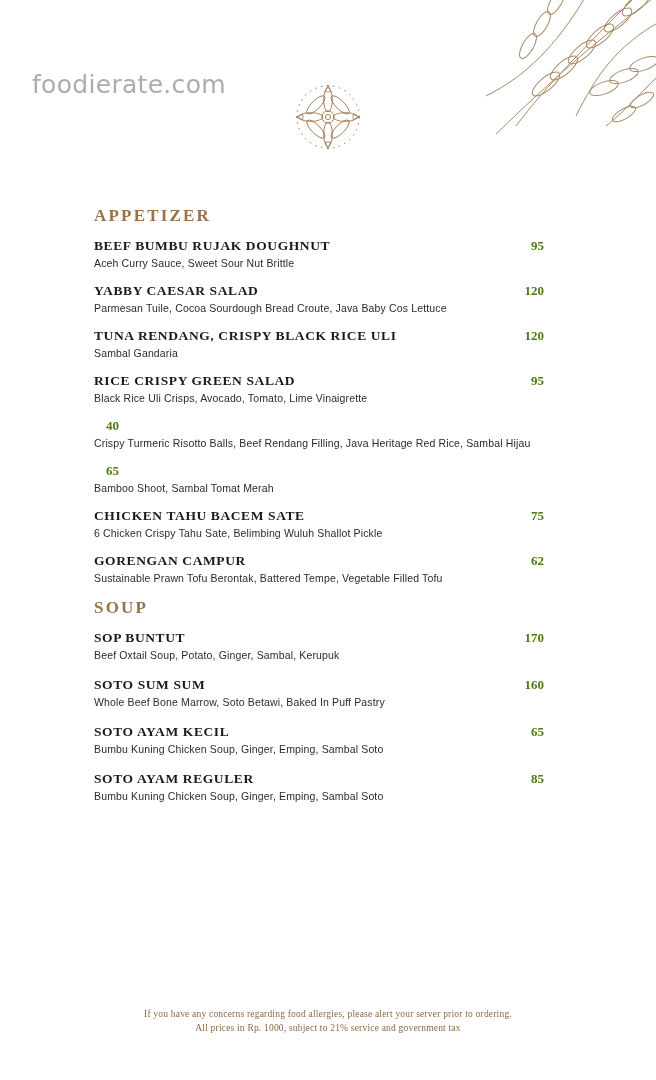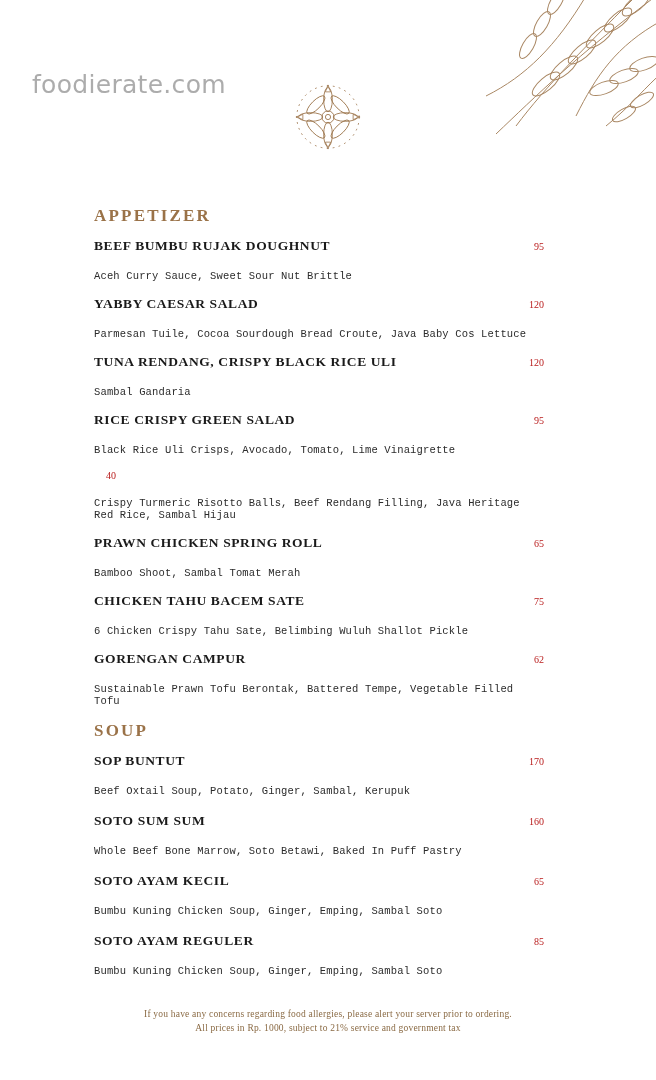--- a/index.html
+++ b/index.html
@@ -78,31 +78,31 @@
   .item-name {
     font-family: "Liberation Serif", serif;
     font-size: 13.5px;
     font-weight: bold;
     color: #1a1a1a;
     letter-spacing: 0.6px;
     text-transform: uppercase;
   }
   .item-price {
     font-family: "Liberation Serif", serif;
-    font-size: 10px;
-    font-weight: normal;
-    color: #b91c1c;
+    font-size: 13px;
+    font-weight: bold;
+    color: #4d7c0f;
     padding-left: 12px;
     white-space: nowrap;
   }
   .item-desc {
-    font-family: Liberation Mono, monospace;
+    font-family: Liberation Sans, sans-serif;
     font-size: 10.5px;
     color: #2b2b2b;
-    margin-top: 16px;
+    margin-top: 3px;
     letter-spacing: 0.15px;
   }
 
   
   .section-soup .item { margin-bottom: 16px; }
 
   
   .footer {
     position: absolute;
     left: 0;
@@ -213,21 +213,20 @@
 
     <div class="item">
       <div class="item-head">
         <span class="item-price">40</span>
       </div>
       <div class="item-desc">Crispy Turmeric Risotto Balls, Beef Rendang Filling, Java Heritage Red Rice, Sambal Hijau</div>
     </div>
 
     <div class="item">
       <div class="item-head">
-        <span class="item-name">PRAWN CHICKEN SPRING ROLL</span>
         <span class="item-price">65</span>
       </div>
       <div class="item-desc">Bamboo Shoot, Sambal Tomat Merah</div>
     </div>
 
     <div class="item">
       <div class="item-head">
         <span class="item-name">CHICKEN TAHU BACEM SATE</span>
         <span class="item-price">75</span>
       </div>

